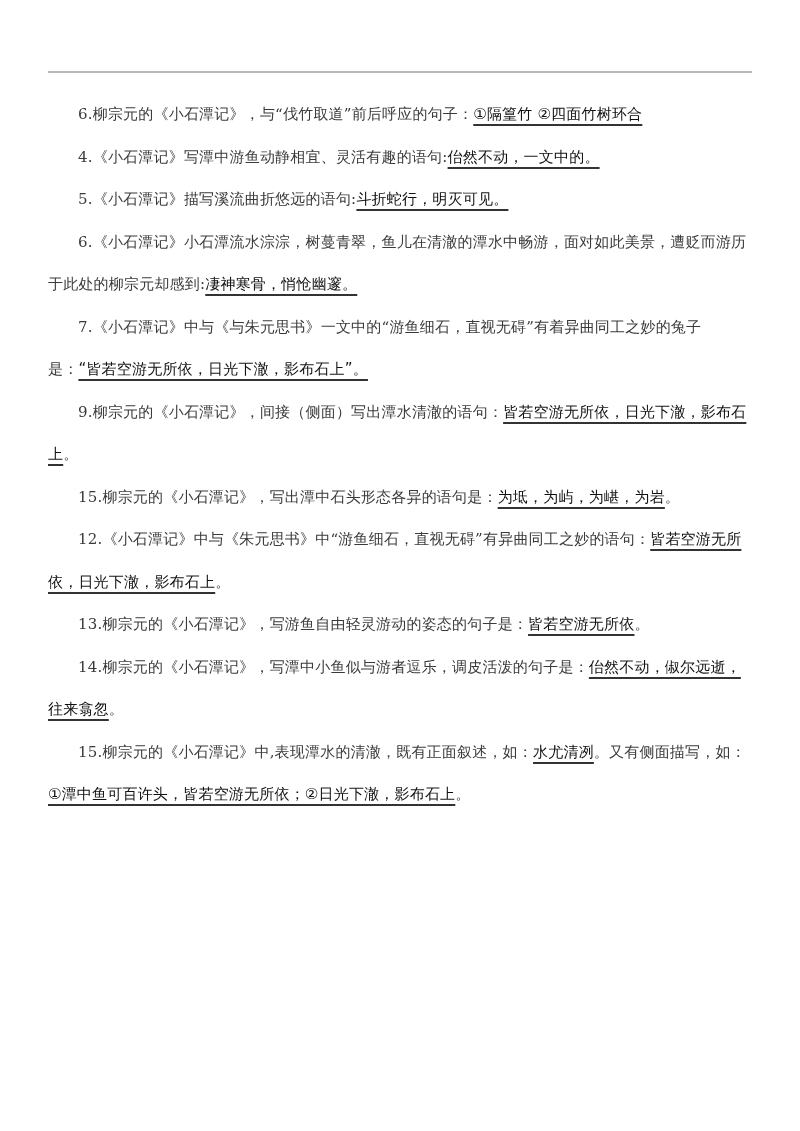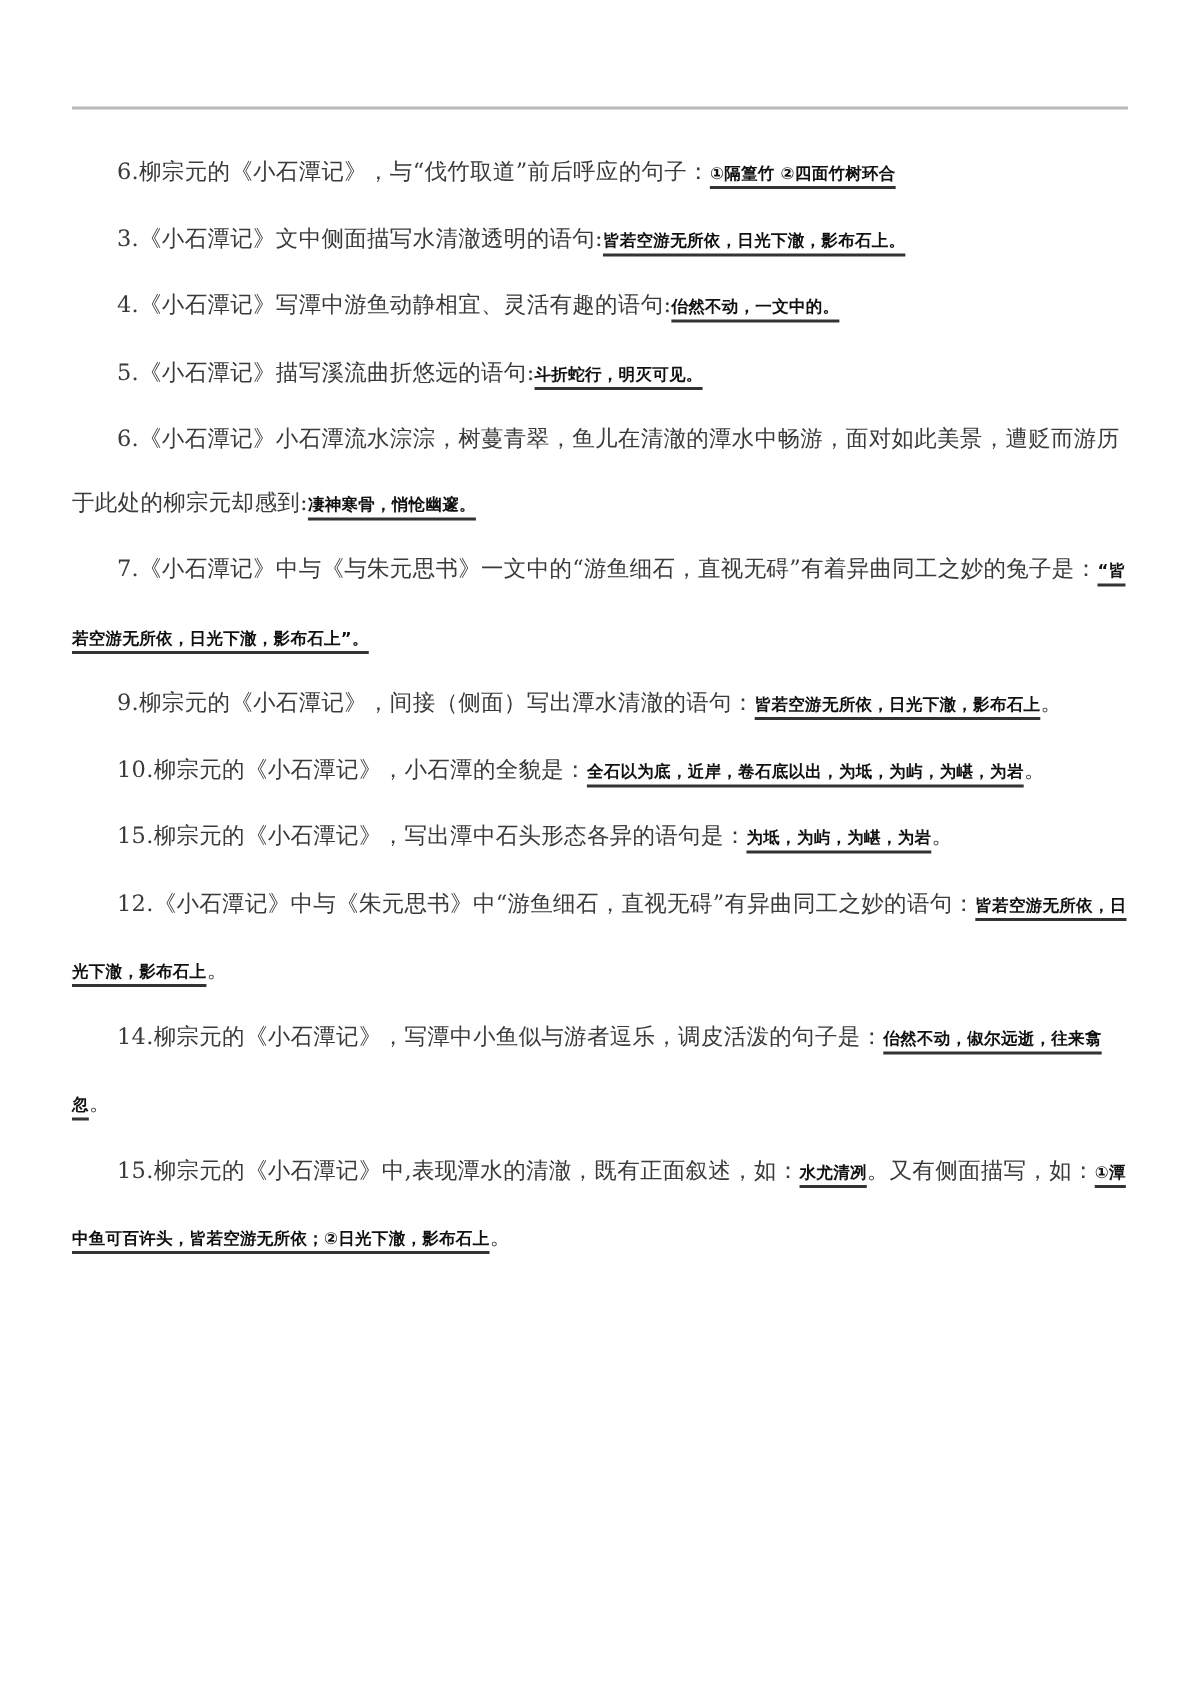--- a/index.html
+++ b/index.html
@@ -1,35 +1,34 @@
 <!DOCTYPE html>
 <html><head>
 <meta charset="utf-8">
 <style>
   html, body { margin: 0; padding: 0; background: #ffffff; }
   body { width: 800px; height: 1131px; position: relative; overflow: hidden;
          font-family: "DejaVu Serif", "Liberation Serif", serif; color: #3a3a3a; }
   .rule { position: absolute; left: 48px; top: 71px; width: 704px; height: 2px; background: #b8b8b8; }
   .page { position: absolute; left: 48px; top: 93px; width: 706px; }
   .item { font-size: 15px; line-height: 42.5px; margin: 0; text-indent: 30px; letter-spacing: 0.2px; }
-  .ans { font-family: "DejaVu Sans", "Liberation Sans", sans-serif; font-weight: bold; color: #111;
+  .ans { font-family: "DejaVu Sans", "Liberation Sans", sans-serif; font-weight: normal; color: #111;
          text-decoration: underline; text-decoration-thickness: 2px; text-underline-offset: 5px;
-         text-decoration-color: #333; font-size: 11px; }
+         text-decoration-color: #333; font-size: 15px; }
 </style>
 </head>
 <body>
 
 <div class="rule"></div>
 
 <div class="page">
   <p class="item"><span>6.柳宗元的《小石潭记》，与“伐竹取道”前后呼应的句子：</span><span class="ans">①隔篁竹 ②四面竹树环合</span><span></span></p>
-  <p class="item"><span>3.《小石潭记》文中侧面描写水清澈透明的语句:</span><span class="ans">皆若空游无所依，日光下澈，影布石上。</span><span></span></p>
   <p class="item"><span>4.《小石潭记》写潭中游鱼动静相宜、灵活有趣的语句:</span><span class="ans">佁然不动，一文中的。</span><span></span></p>
   <p class="item"><span>5.《小石潭记》描写溪流曲折悠远的语句:</span><span class="ans">斗折蛇行，明灭可见。</span><span></span></p>
   <p class="item"><span>6.《小石潭记》小石潭流水淙淙，树蔓青翠，鱼儿在清澈的潭水中畅游，面对如此美景，遭贬而游历于此处的柳宗元却感到:</span><span class="ans">凄神寒骨，悄怆幽邃。</span><span></span></p>
   <p class="item"><span>7.《小石潭记》中与《与朱元思书》一文中的“游鱼细石，直视无碍”有着异曲同工之妙的兔子是：</span><span class="ans">“皆若空游无所依，日光下澈，影布石上”。</span><span></span></p>
   <p class="item"><span>9.柳宗元的《小石潭记》，间接（侧面）写出潭水清澈的语句：</span><span class="ans">皆若空游无所依，日光下澈，影布石上</span><span>。</span></p>
-  <p class="item"><span>10.柳宗元的《小石潭记》，小石潭的全貌是：</span><span class="ans">全石以为底，近岸，卷石底以出，为坻，为屿，为嵁，为岩</span><span>。</span></p>
   <p class="item"><span>15.柳宗元的《小石潭记》，写出潭中石头形态各异的语句是：</span><span class="ans">为坻，为屿，为嵁，为岩</span><span>。</span></p>
   <p class="item"><span>12.《小石潭记》中与《朱元思书》中“游鱼细石，直视无碍”有异曲同工之妙的语句：</span><span class="ans">皆若空游无所依，日光下澈，影布石上</span><span>。</span></p>
+  <p class="item"><span>13.柳宗元的《小石潭记》，写游鱼自由轻灵游动的姿态的句子是：</span><span class="ans">皆若空游无所依</span><span>。</span></p>
   <p class="item"><span>14.柳宗元的《小石潭记》，写潭中小鱼似与游者逗乐，调皮活泼的句子是：</span><span class="ans">佁然不动，俶尔远逝，往来翕忽</span><span>。</span></p>
   <p class="item"><span>15.柳宗元的《小石潭记》中,表现潭水的清澈，既有正面叙述，如：</span><span class="ans">水尤清冽</span><span>。又有侧面描写，如：</span><span class="ans">①潭中鱼可百许头，皆若空游无所依；②日光下澈，影布石上</span><span>。</span></p>
 </div>
 
 </body></html>

